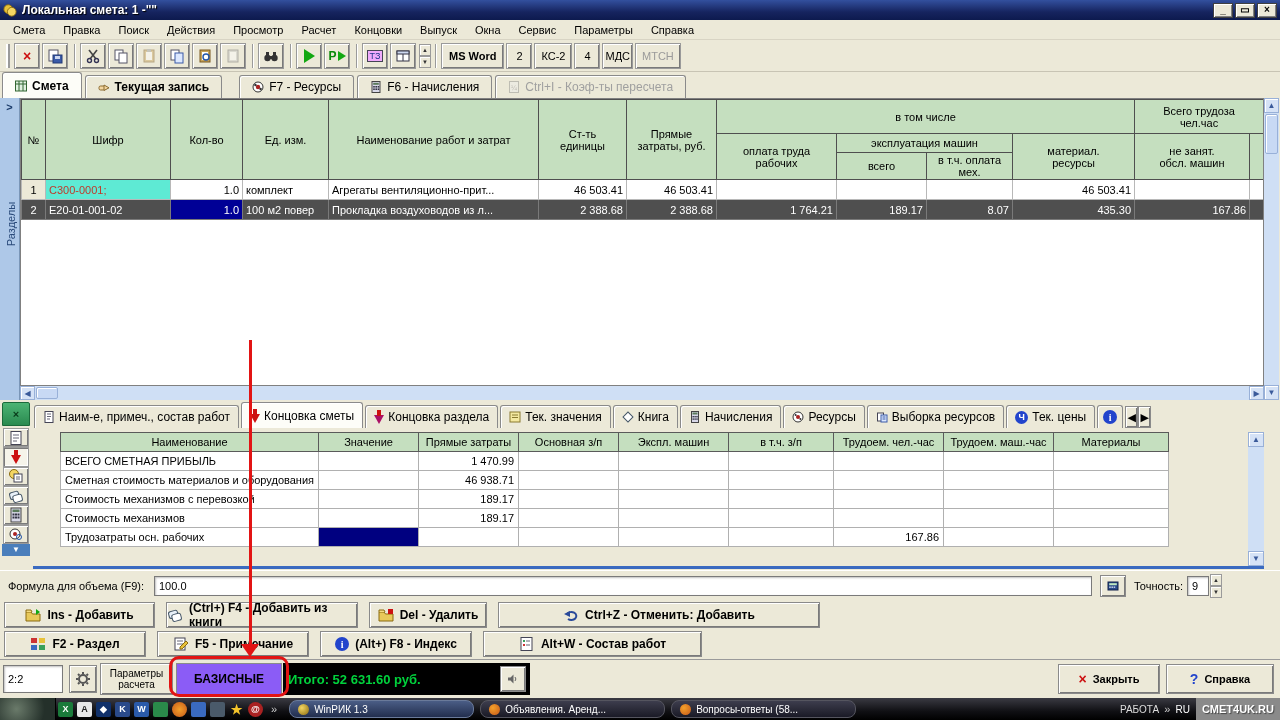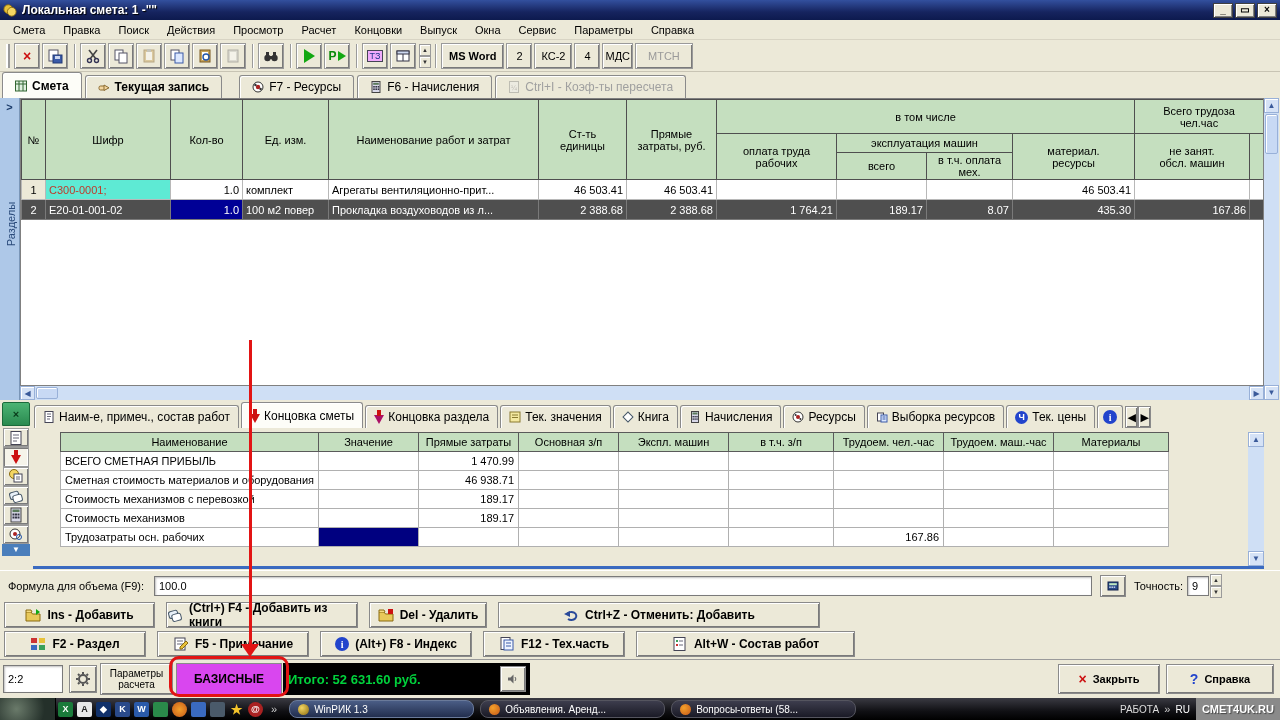--- a/index.html
+++ b/index.html
@@ -82,21 +82,21 @@
 
   
   .actrow { left:0; top:602px; width:1280px; height:28px; display:flex; padding-left:4px; gap:11px; }
   .actrow2 { top:631px; }
   .act { height:26px; background:#ece9d8; border:1px solid #8a8a8a; box-shadow:inset 1px 1px 0 #fff, inset -1px -1px 0 #7a7a7a; display:flex; align-items:center; justify-content:center; gap:6px; font-size:12px; font-weight:bold; }
 
   
   .statusrow { left:0; top:659px; width:1280px; height:39px; background:#ece9d8; border-top:1px solid #9a9a9a; }
   .blackpanel { position:absolute; left:283px; top:3px; width:247px; height:32px; background:#000; display:flex; align-items:center; padding-left:5px; }
   .blackpanel .tot { color:#00d23c; font-weight:bold; font-size:13px; }
-  .flatwhite { position:absolute; left:176px; top:3px; width:106px; height:32px; background:#d946ef; border:1px solid #8a8a8a; font-weight:bold; font-size:12px; display:flex; align-items:center; justify-content:center; }
+  .flatwhite { position:absolute; left:176px; top:3px; width:106px; height:32px; background:#8b5cf6; border:1px solid #8a8a8a; font-weight:bold; font-size:12px; display:flex; align-items:center; justify-content:center; }
   .stbtn { background:#ece9d8; border:1px solid #8a8a8a; box-shadow:inset 1px 1px 0 #fff, inset -1px -1px 0 #7a7a7a; display:flex; align-items:center; justify-content:center; }
 
   
   .taskbar { left:0; top:698px; width:1280px; height:22px; background:linear-gradient(to bottom,#3a3a42,#101014 60%,#000); display:flex; align-items:center; color:#fff; }
   .startorb { width:56px; height:22px; background:radial-gradient(circle at 30% 50%,#6a7a6a,#24302a 70%); border-right:1px solid #000; }
   .ql { width:15px; height:15px; margin:0 2px; border-radius:2px; display:flex; align-items:center; justify-content:center; font-size:9px; font-weight:bold; color:#fff; }
   .taskbtn { height:18px; margin-left:6px; padding:0 8px; display:flex; align-items:center; gap:5px; font-size:10px; color:#fff; background:linear-gradient(to bottom,#3d3d4d,#1a1a26); border:1px solid #55555f; border-radius:8px; width:185px; overflow:hidden; white-space:nowrap; }
   .taskbtn.active { background:linear-gradient(to bottom,#4a5d86,#222e4e); border-color:#6a7a9a; }
   .dot { width:11px; height:11px; border-radius:50%; flex:none; }
 
@@ -227,21 +227,21 @@
     <span class="spinner">
         <b>▲</b>
         <b>▼</b>
       </span>
     <span class="sep"></span>
     <span class="tb txt">MS Word</span>
     <span class="tb sm" style="padding:0 6px;">2</span>
     <span class="tb sm" style="padding:0 6px;">КС-2</span>
     <span class="tb sm" style="padding:0 6px;">4</span>
     <span class="tb sm" style="padding:0 2px;">МДС</span>
-    <span class="tb sm dis" style="padding:0 12px;">МТСН</span>
+    <span class="tb sm dis" style="padding:0 6px;">МТСН</span>
   </div>
 
   <div class="abs viewtabs">
     <span class="vtab active">
       <svg class="ico12" viewBox="0 0 12 12">
           <rect x="0.5" y="1" width="11" height="10" fill="#dff0df" stroke="#336633"></rect>
           <line x1="0.5" y1="4" x2="11.5" y2="4" stroke="#336633"></line>
           <line x1="4" y1="1" x2="4" y2="11" stroke="#336633"></line>
           <line x1="8" y1="1" x2="8" y2="11" stroke="#336633"></line>
         </svg>
@@ -677,29 +677,20 @@
           <line x1="4" y1="5" x2="10" y2="5" stroke="#667"></line>
           <line x1="4" y1="8" x2="10" y2="8" stroke="#667"></line>
           <polygon points="9,13 15,7 13,5 7,11 7,13" fill="#e8c23a" stroke="#8a6a10"></polygon>
         </svg>
       <span>F5 - Примечание</span>
     </span>
     <span class="act" style="width:152px;">
       <span style="width:14px;height:14px;border-radius:50%;background:#2244cc;color:#fff;font-size:10px;font-weight:bold;display:inline-flex;align-items:center;justify-content:center;font-family:'Liberation Serif',serif;">i</span>
       <span>(Alt+) F8 - Индекс</span>
     </span>
-    <span class="act" style="width:142px;">
-      <svg class="ico16" viewBox="0 0 16 16">
-          <rect x="2" y="1.5" width="9" height="12" fill="#fff" stroke="#445"></rect>
-          <rect x="5" y="4" width="9" height="10" fill="#eef4ff" stroke="#3a5aa8"></rect>
-          <line x1="7" y1="7" x2="12" y2="7" stroke="#3a5aa8"></line>
-          <line x1="7" y1="10" x2="12" y2="10" stroke="#3a5aa8"></line>
-        </svg>
-      <span>F12 - Тех.часть</span>
-    </span>
     <span class="act" style="width:219px;">
       <svg class="ico16" viewBox="0 0 16 16">
           <rect x="2" y="1.5" width="11" height="13" fill="#fff" stroke="#445"></rect>
           <rect x="4" y="4" width="2" height="2" fill="#3aa05a"></rect>
           <line x1="7" y1="5" x2="11" y2="5" stroke="#667"></line>
           <rect x="4" y="8" width="2" height="2" fill="#cc3333"></rect>
           <line x1="7" y1="9" x2="11" y2="9" stroke="#667"></line>
         </svg>
       <span>Alt+W - Состав работ</span>
     </span>

